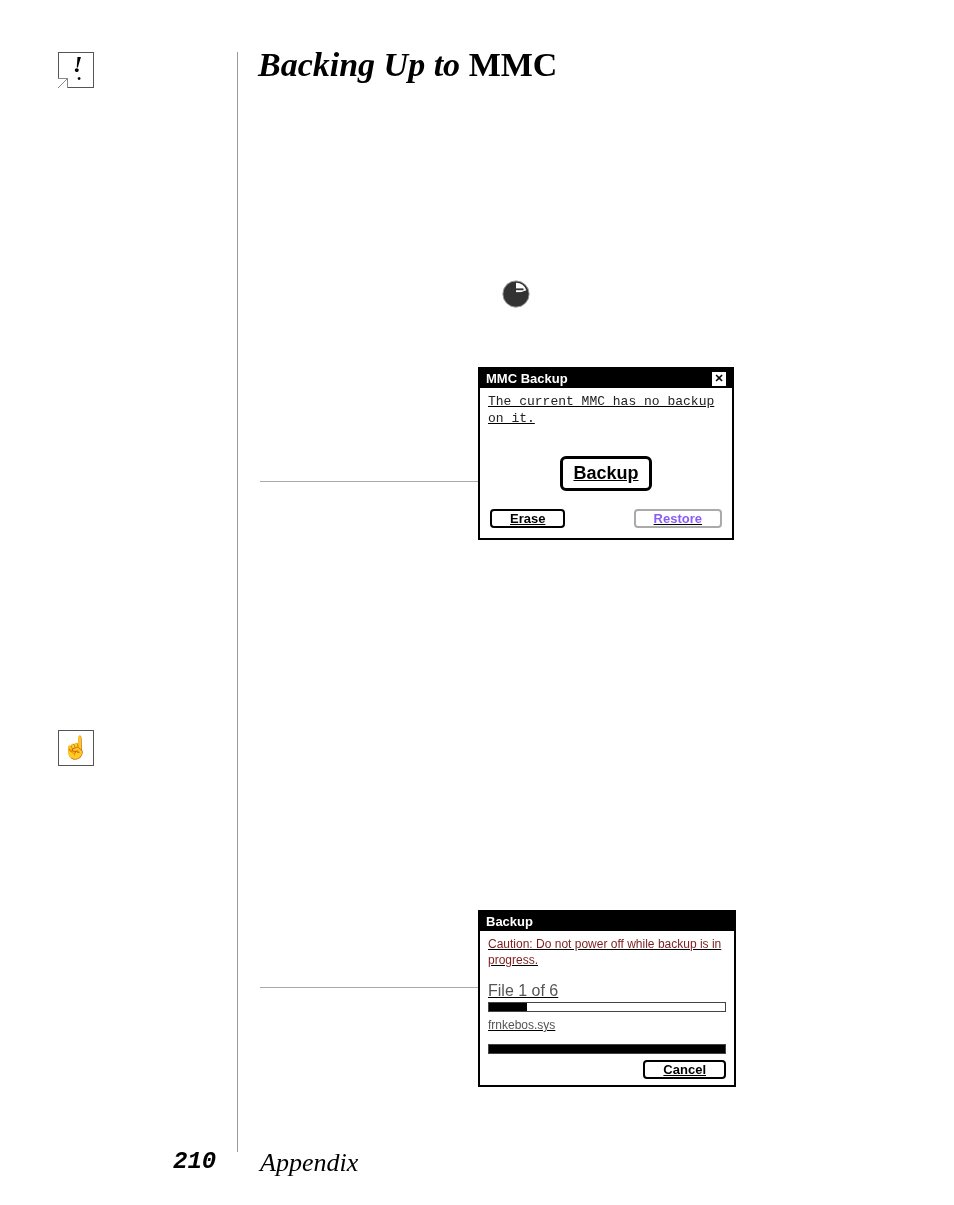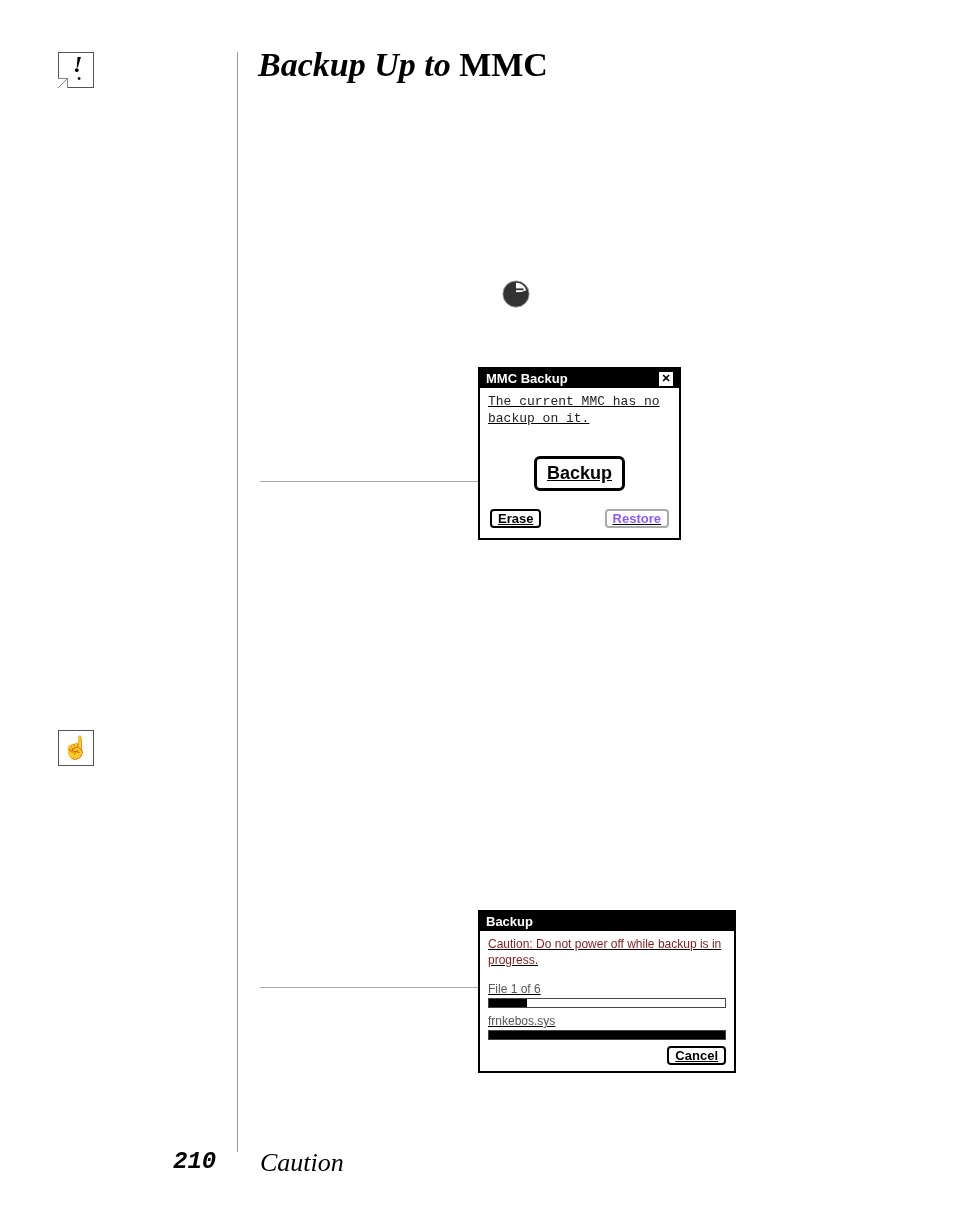--- a/index.html
+++ b/index.html
@@ -101,21 +101,21 @@
       left: 260px;
       top: 987px;
       width: 218px;
       height: 1px;
       background: #aaa;
     }
     .dialog1 {
       position: absolute;
       left: 478px;
       top: 367px;
-      width: 203px;
+      width: 256px;
       border: 2px solid #000;
       background: #fff;
       font-family: Verdana, Geneva, sans-serif;
     }
     .dialog-title {
       background: #000;
       color: #fff;
       font-weight: bold;
       font-size: 13px;
       padding: 2px 6px;
@@ -156,21 +156,21 @@
     .bottom-row {
       display: flex;
       justify-content: space-between;
       padding: 0 2px 2px 2px;
     }
     .small-btn {
       border: 2px solid #000;
       border-radius: 4px;
       font-size: 13px;
       font-weight: bold;
-      padding: 0 6px;
+      padding: 0 18px;
       background: #fff;
       font-family: Verdana, sans-serif;
     }
     .small-btn.disabled {
       color: #8b5cf6;
       border-color: #aaa;
     }
     .dialog2 {
       position: absolute;
       left: 478px;
@@ -187,21 +187,21 @@
     .dialog2 .dialog-body {
       padding: 6px 8px 6px 8px;
     }
     .caution {
       font-size: 12px;
       color: #7f1d1d;
       line-height: 1.3;
       margin-bottom: 14px;
     }
     .filecount {
-      font-size: 12px;
+      font-size: 16px;
       color: #555;
       margin-bottom: 2px;
     }
     .progress {
       border: 1px solid #444;
       height: 10px;
       width: 100%;
       background: #fff;
       position: relative;
       margin-bottom: 6px;
@@ -209,21 +209,21 @@
     .progress-fill {
       position: absolute;
       left: 0; top: 0; bottom: 0;
       background: #000;
     }
     .progress-fill.p1 { width: 16%; }
     .progress-fill.p2 { width: 100%; }
     .filename {
       font-size: 12px;
       color: #555;
-      margin-bottom: 2px;
+      margin-bottom: 12px;
     }
     .cancel-row {
       display: flex;
       justify-content: flex-end;
       margin-top: 4px;
     }
     .page-num {
       position: absolute;
       left: 173px;
       top: 1148px;
@@ -248,21 +248,21 @@
     <div class="note-inner"></div>
     <div class="note-fold"></div>
   </div>
   <div class="margin-icon hand">
     <div class="hand-inner">☝</div>
   </div>
 
   <div class="vrule"></div>
 
   <h1 class="section-title">
-    <span>Backup Up to </span><span class="mmc">MMC</span>
+    <span>Backing Up to </span><span class="mmc">MMC</span>
   </h1>
 
   <div class="disk-icon">
     <svg viewBox="0 0 32 32" width="30" height="30">
       <circle cx="16" cy="16" r="14" fill="#333"></circle>
       <path d="M 16 4 A 12 12 0 0 1 27 12 L 16 16 Z" fill="#fff"></path>
       <rect x="14" y="10" width="10" height="2" fill="#333"></rect>
       <rect x="14" y="14" width="10" height="2" fill="#333"></rect>
       <rect x="14" y="18" width="8" height="2" fill="#333"></rect>
       <circle cx="16" cy="16" r="14" fill="none" stroke="#999" stroke-width="1"></circle>
@@ -302,14 +302,14 @@
       <div class="progress">
           <div class="progress-fill p2"></div>
         </div>
       <div class="cancel-row">
         <button class="small-btn">Cancel</button>
       </div>
     </div>
   </div>
 
   <div class="page-num">210</div>
-  <div class="footer-label">Caution</div>
+  <div class="footer-label">Appendix</div>
 </div>
 
 </body></html>

